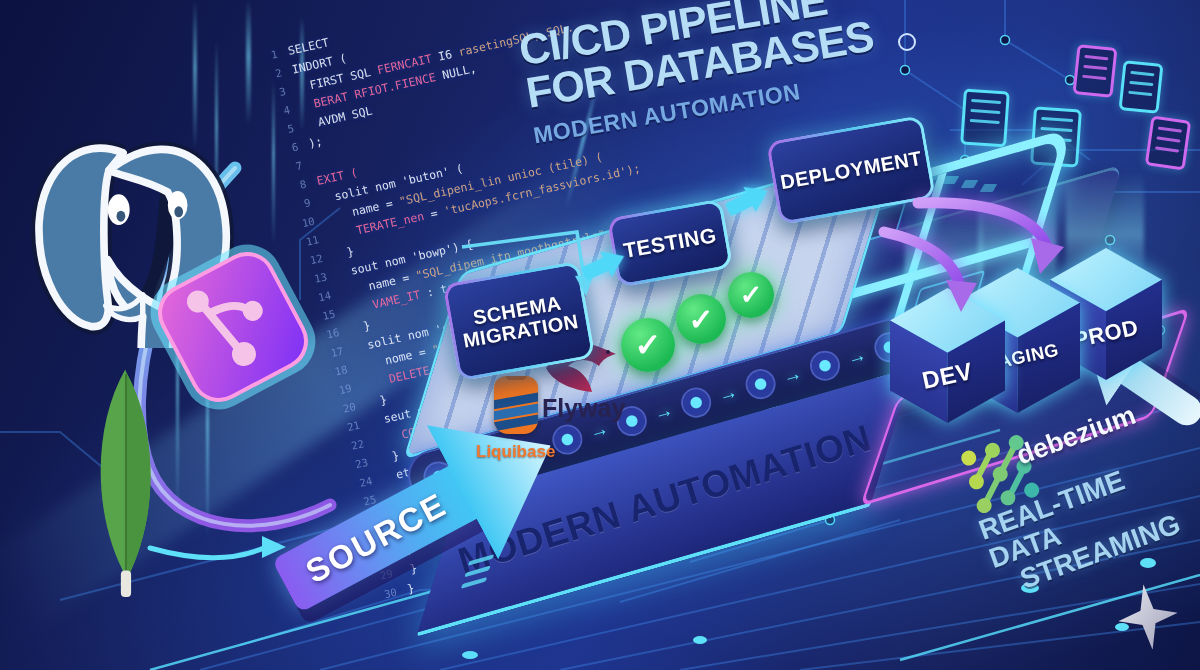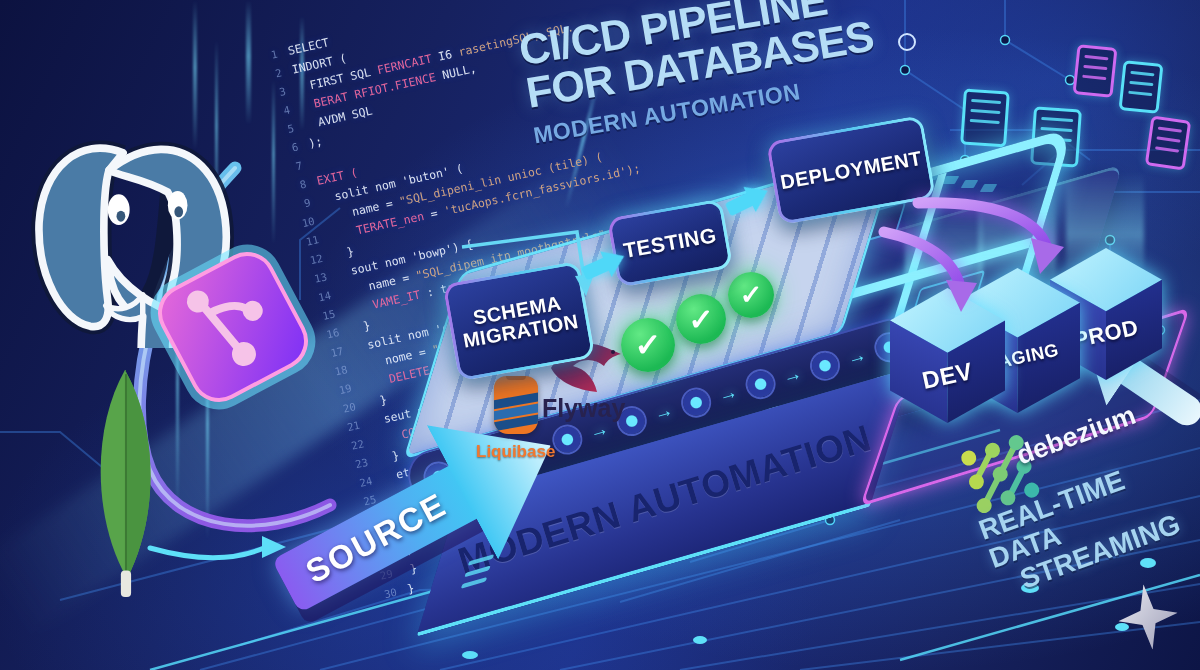--- a/index.html
+++ b/index.html
@@ -69,21 +69,21 @@
     box-shadow:0 0 24px rgba(40,230,110,.75),0 4px 10px rgba(0,20,10,.4);
     color:#fff;font-weight:900;}
 
   
   #liquibase{left:476px;top:376px;z-index:15;text-align:center;}
   #lb-bottle{position:relative;width:44px;height:58px;margin:0 auto;background:#ee7623;border-radius:12px 12px 14px 14px;
     box-shadow:0 2px 6px rgba(20,10,0,.4);overflow:hidden;}
   #lb-bottle:before{content:"";position:absolute;left:12px;top:-8px;width:20px;height:12px;background:#c85a14;border-radius:4px;}
   .lb-stripe{position:absolute;left:-6px;width:60px;height:9px;transform:rotate(-10deg);}
   #lb-text{margin-top:8px;font-size:17px;font-weight:700;color:#f07830;text-shadow:0 1px 2px rgba(30,10,0,.5);}
-  #flyway{left:542px;top:338px;z-index:15;text-align:right;}
+  #flyway{left:542px;top:338px;z-index:15;text-align:left;}
   #fw-text{margin-top:-4px;font-size:25px;font-weight:700;color:#27224f;}
 
   
   #src{left:268px;top:428px;width:300px;height:175px;z-index:14;transform:rotate(-28deg);}
   #src-shaft{position:absolute;left:0;top:58px;width:205px;height:60px;border-radius:10px 0 0 10px;
     background:linear-gradient(90deg,#8a5cf0,#4fb0f2 70%,#41c8f4);
     box-shadow:0 14px 0 rgba(30,16,90,.55),0 0 22px rgba(110,190,255,.5);
     display:flex;align-items:center;justify-content:center;}
   #src-head{position:absolute;left:200px;top:12px;width:100px;height:152px;
     background:linear-gradient(90deg,#41c8f4,#d8f6ff);

